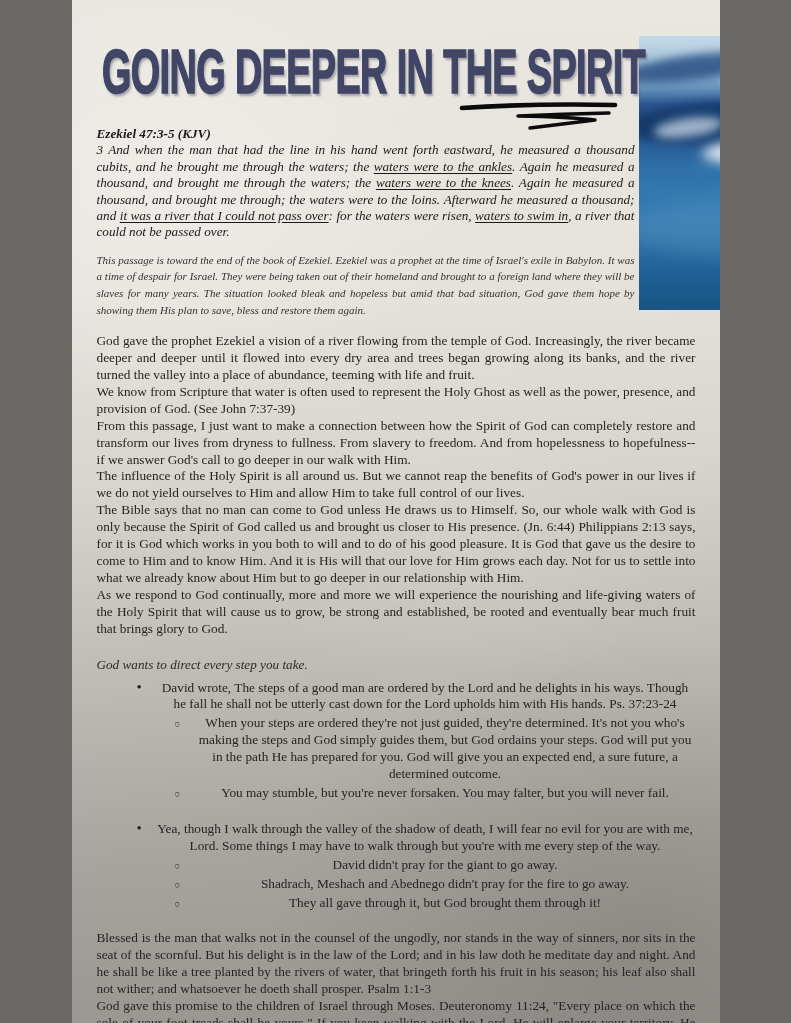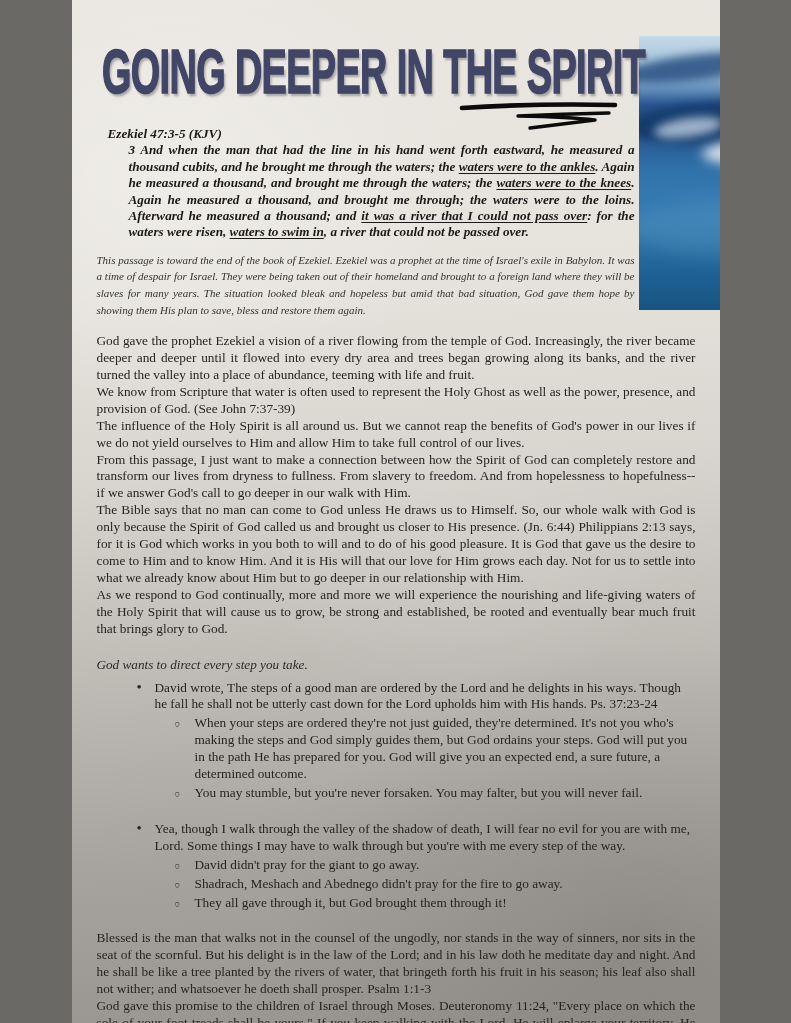--- a/index.html
+++ b/index.html
@@ -53,26 +53,26 @@
   .foam-2 { top:30%; left:8%; width:35%; height:7%; background:rgba(230,240,250,0.65); filter:blur(5px); transform:rotate(-8deg); }
   .foam-3 { top:45%; left:55%; width:55%; height:9%; background:rgba(210,230,245,0.45); filter:blur(7px); }
   .glow-deep { top:60%; left:-10%; width:120%; height:20%; background:rgba(120,180,215,0.25); filter:blur(9px); }
 
   
   .content { position:relative; padding:126px 24px 0 25px; }
   .narrow { width:538px; }
 
   .scripture-ref {
     font-weight:700; font-style:italic;
-    font-size:13.2px; line-height:16.4px; color:#1b1a18;margin-left:11px;
+    font-size:13.2px; line-height:16.4px; color:#1b1a18;
   }
   .verse {
-    font-weight:700; font-style:italic;
+    font-weight:400; font-style:italic;
     font-size:13.2px; line-height:16.4px;
-    text-align:justify; color:#1b1a18;margin-left:32px;
+    text-align:justify; color:#1b1a18;
   }
   .verse .u { text-decoration:underline; text-underline-offset:2px; }
 
   .intro {
     margin-top:11px;
     font-style:italic; font-size:11px; line-height:16.6px;
     text-align:justify; color:#33312e;
   }
 
   .body-block { margin-top:15px; }
@@ -84,21 +84,21 @@
   .section-heading {
     margin-top:13px;
     font-size:13.6px; font-weight:700; color:#1d1c1a;
   }
   .lead-italic {
     margin-top:19px;
     font-style:italic; font-size:13.2px; color:#2c2a27;
   }
 
   ul.bullets { margin-top:7px; list-style:none; }
-  ul.bullets > li { position:relative; margin-left:38px; padding-left:20px; font-size:13.3px; line-height:16.9px; }
+  ul.bullets > li { position:relative; margin-left:38px; padding-left:20px; font-size:13.3px; line-height:16.9px;text-align:center; }
   ul.bullets > li::before { content:"\2022"; position:absolute; left:2px; top:-1px; font-size:15px; }
   ul.bullets > li + li { margin-top:19px; }
   ul.subs { list-style:none; margin-top:2px; }
   ul.subs > li { position:relative; margin-left:18px; padding-left:22px; font-size:13.3px; line-height:16.9px; }
   ul.subs > li::before { content:"\25CB"; position:absolute; left:2px; top:1px; font-size:9.5px; font-weight:700; }
   ul.subs > li + li { margin-top:2px; }
 
   .closing { margin-top:19px; }
 </style>
 </head>
@@ -127,22 +127,22 @@
     <div class="narrow">
       <div class="scripture-ref">Ezekiel 47:3-5 (KJV)</div>
       <p class="verse" id="verse"><span>3 And when the man that had the line in his hand went forth eastward, he measured a thousand cubits, and he brought me through the waters; the </span><span class="u">waters were to the ankles</span><span>. Again he measured a thousand, and brought me through the waters; the </span><span class="u">waters were to the knees</span><span>. Again he measured a thousand, and brought me through; the waters were to the loins. Afterward he measured a thousand; and </span><span class="u">it was a river that I could not pass over</span><span>: for the waters were risen, </span><span class="u">waters to swim in</span><span>, a river that could not be passed over.</span></p>
     </div>
 
     <p class="intro narrow">This passage is toward the end of the book of Ezekiel. Ezekiel was a prophet at the time of Israel's exile in Babylon. It was a time of despair for Israel. They were being taken out of their homeland and brought to a foreign land where they will be slaves for many years. The situation looked bleak and hopeless but amid that bad situation, God gave them hope by showing them His plan to save, bless and restore them again.</p>
 
     <div class="body-block" id="body-paragraphs">
         <p>God gave the prophet Ezekiel a vision of a river flowing from the temple of God. Increasingly, the river became deeper and deeper until it flowed into every dry area and trees began growing along its banks, and the river turned the valley into a place of abundance, teeming with life and fruit.</p>
         <p>We know from Scripture that water is often used to represent the Holy Ghost as well as the power, presence, and provision of God. (See John 7:37-39)</p>
+        <p>From this passage, I just want to make a connection between how the Spirit of God can completely restore and transform our lives from dryness to fullness. From slavery to freedom. And from hopelessness to hopefulness-- if we answer God's call to go deeper in our walk with Him.</p>
         <p>The influence of the Holy Spirit is all around us. But we cannot reap the benefits of God's power in our lives if we do not yield ourselves to Him and allow Him to take full control of our lives.</p>
-        <p>From this passage, I just want to make a connection between how the Spirit of God can completely restore and transform our lives from dryness to fullness. From slavery to freedom. And from hopelessness to hopefulness-- if we answer God's call to go deeper in our walk with Him.</p>
         <p>The Bible says that no man can come to God unless He draws us to Himself. So, our whole walk with God is only because the Spirit of God called us and brought us closer to His presence. (Jn. 6:44) Philippians 2:13 says, for it is God which works in you both to will and to do of his good pleasure. It is God that gave us the desire to come to Him and to know Him. And it is His will that our love for Him grows each day. Not for us to settle into what we already know about Him but to go deeper in our relationship with Him.</p>
         <p>As we respond to God continually, more and more we will experience the nourishing and life-giving waters of the Holy Spirit that will cause us to grow, be strong and established, be rooted and eventually bear much fruit that brings glory to God.</p>
       </div>
 
     <p class="lead-italic">God wants to direct every step you take.</p>
     <ul class="bullets" id="bullets">
         <li><span>David wrote, The steps of a good man are ordered by the Lord and he delights in his ways. Though he fall he shall not be utterly cast down for the Lord upholds him with His hands. Ps. 37:23-24</span><ul class="subs">
             <li>When your steps are ordered they're not just guided, they're determined. It's not you who's making the steps and God simply guides them, but God ordains your steps. God will put you in the path He has prepared for you. God will give you an expected end, a sure future, a determined outcome.</li>
             <li>You may stumble, but you're never forsaken. You may falter, but you will never fail.</li>
           </ul></li>

